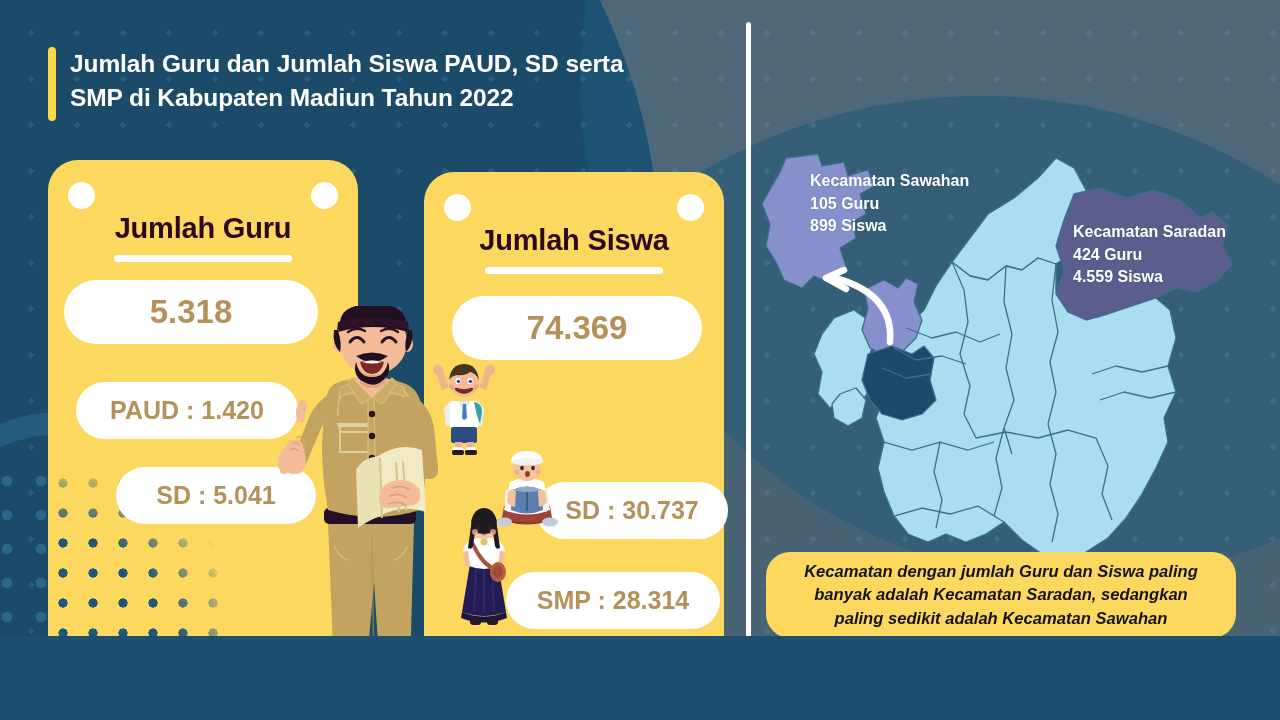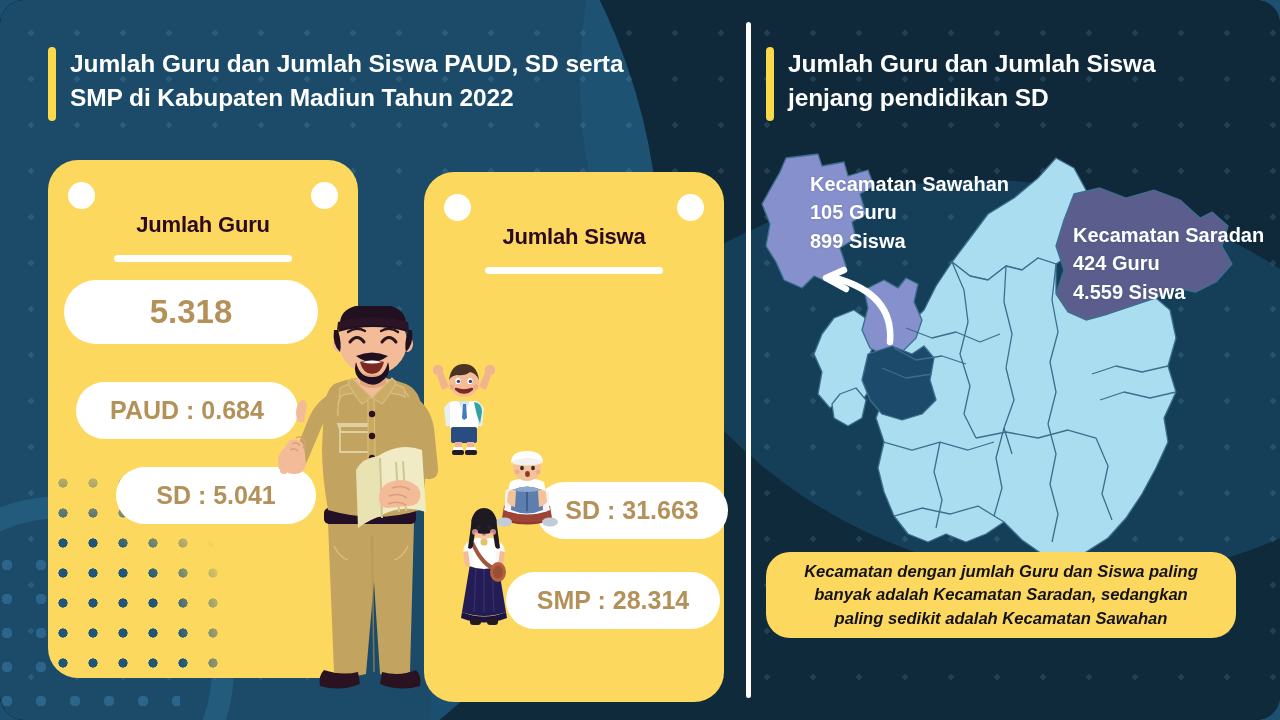--- a/index.html
+++ b/index.html
@@ -4,24 +4,23 @@
 <style>
   html, body {
     margin: 0; padding: 0;
     width: 1280px; height: 720px;
     overflow: hidden;
     background: #1d4f70;
     font-family: "Liberation Sans", sans-serif;
   }
   #stage {
     position: relative;
-    width: 1280px; height: 720px;
-    background: #000000;
+    width: 1280px; height: 636px;
+    background: #737373;
     overflow: hidden;
-    border-radius: 24px;
   }
   
   .bg-dots-right {
     position: absolute; inset: 0;
     background-image: radial-gradient(circle, rgba(120,180,215,0.16) 2.6px, transparent 2.8px);
     background-size: 46px 46px;
     background-position: 8px 10px;
     pointer-events: none;
   }
   .bg-arc-left {
@@ -103,21 +102,21 @@
     position: absolute; width: 27px; height: 27px;
     border-radius: 50%; background: #ffffff; top: 22px;
   }
   .notch.l { left: 20px; }
   .notch.r { right: 20px; }
   .card-title {
     position: absolute; left: 0; right: 0; top: 52px;
     text-align: center;
     color: #2b0a21;
     font-weight: bold;
-    font-size: 22px;
+    font-size: 29px;
     letter-spacing: -0.2px;
   }
   .card-rule {
     position: absolute;
     left: 50%; transform: translateX(-50%);
     top: 95px; width: 178px; height: 7px;
     background: #ffffff; border-radius: 4px;
   }
   .pill {
     position: absolute;
@@ -162,21 +161,21 @@
   #student-koko { left: 492px; top: 440px; width: 70px; height: 96px; z-index: 5; }
   #student-girl { left: 452px; top: 502px; width: 64px; height: 126px; z-index: 5; }
 
   
   #map { position: absolute; left: 756px; top: 142px; width: 510px; height: 440px; }
 
   .map-label {
     position: absolute;
     color: #ffffff;
     font-weight: bold;
-    font-size: 20px;
+    font-size: 16px;
     line-height: 1.42;
     white-space: pre-line;
     z-index: 8;
     text-shadow: 0 0 2px rgba(25,70,100,0.35);
   }
   #label-sawahan { left: 810px; top: 170px; }
   #label-saradan { left: 1073px; top: 221px; }
 
   
   #note-box {
@@ -211,45 +210,41 @@
 
   <div class="bg-ring"></div>
   <div class="bg-corner-dots"></div>
 
   <div class="title-block" id="title-left">
     <div class="title-bar"></div>
     <div class="title-text">Jumlah Guru dan Jumlah Siswa PAUD, SD serta
 SMP di Kabupaten Madiun Tahun 2022</div>
   </div>
 
-  <div class="title-block" id="title-right">
-    <div class="title-bar"></div>
-    <div class="title-text">Jumlah Guru dan Jumlah Siswa
-jenjang pendidikan SD</div>
-  </div>
 
   <div class="divider"></div>
 
   <div class="stat-card" id="card-guru">
     <div class="card-dots"></div>
     <div class="notch l"></div>
     <div class="notch r"></div>
     <div class="card-title">Jumlah Guru</div>
     <div class="card-rule"></div>
     <div class="pill total" id="guru-total">5.318</div>
-    <div class="pill level" id="guru-paud">PAUD : 0.684</div>
+    <div class="pill level" id="guru-paud">PAUD : 1.420</div>
     <div class="pill level" id="guru-sd">SD : 5.041</div>
   </div>
 
   <div class="stat-card" id="card-siswa">
     <div class="notch l"></div>
     <div class="notch r"></div>
     <div class="card-title">Jumlah Siswa</div>
     <div class="card-rule"></div>
-    <div class="pill level" id="siswa-sd">SD : 31.663</div>
+    <div class="pill total" id="siswa-total">74.369</div>
+    <div class="pill level" id="siswa-sd">SD : 30.737</div>
     <div class="pill level" id="siswa-smp">SMP : 28.314</div>
   </div>
 
   <svg class="person" id="student-boy" viewBox="0 0 72 100">
     <g>
       <path d="M14 34 L8 16 L14 14 L21 31 Z" fill="#f0b48f"></path>
       <path d="M58 34 L64 16 L58 14 L51 31 Z" fill="#f0b48f"></path>
       <circle cx="10" cy="14" r="5.2" fill="#f0b48f"></circle>
       <circle cx="62" cy="14" r="5.2" fill="#f0b48f"></circle>
       <rect x="22" y="45" width="28" height="28" rx="3" fill="#ffffff"></rect>

